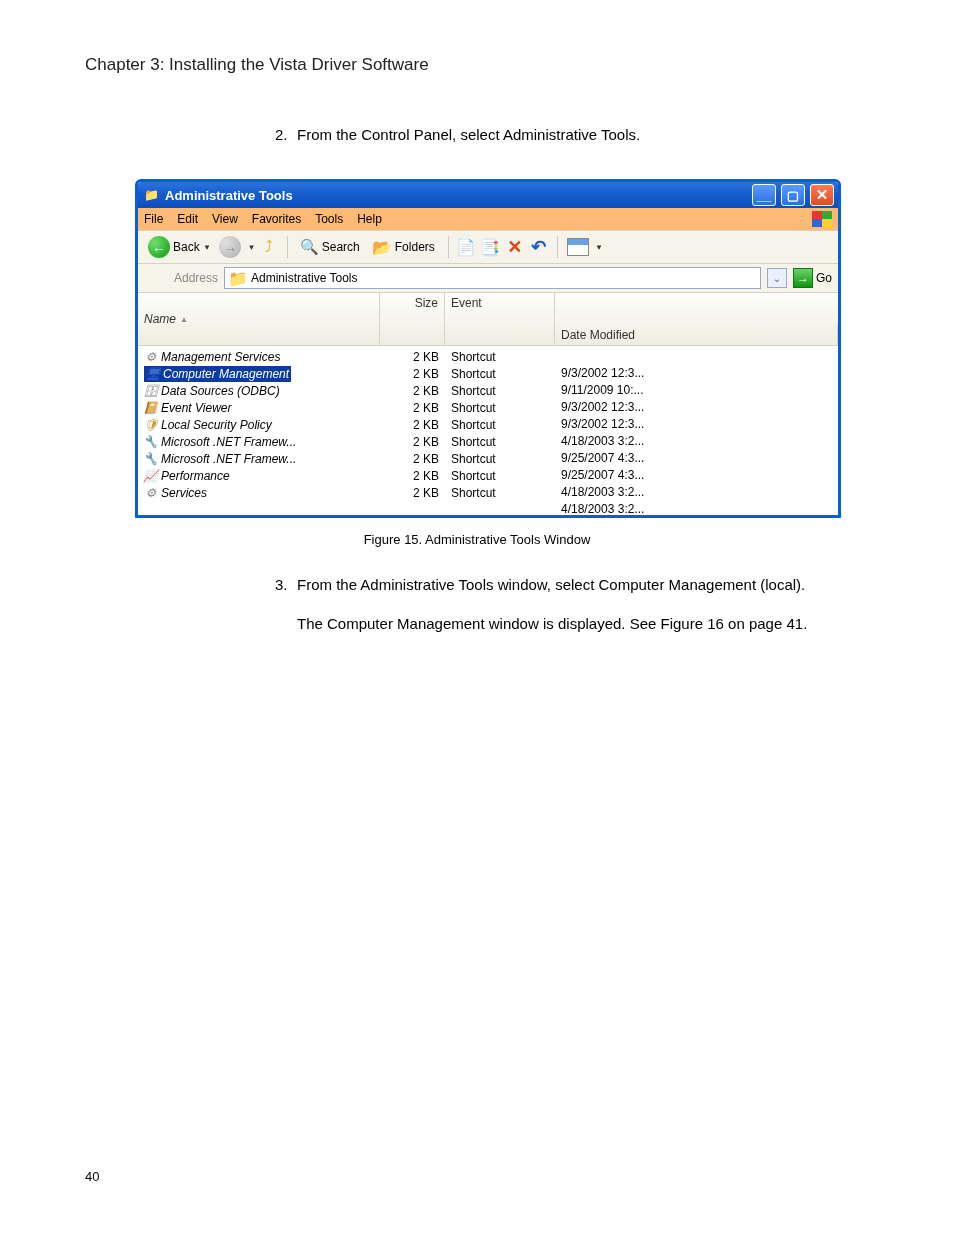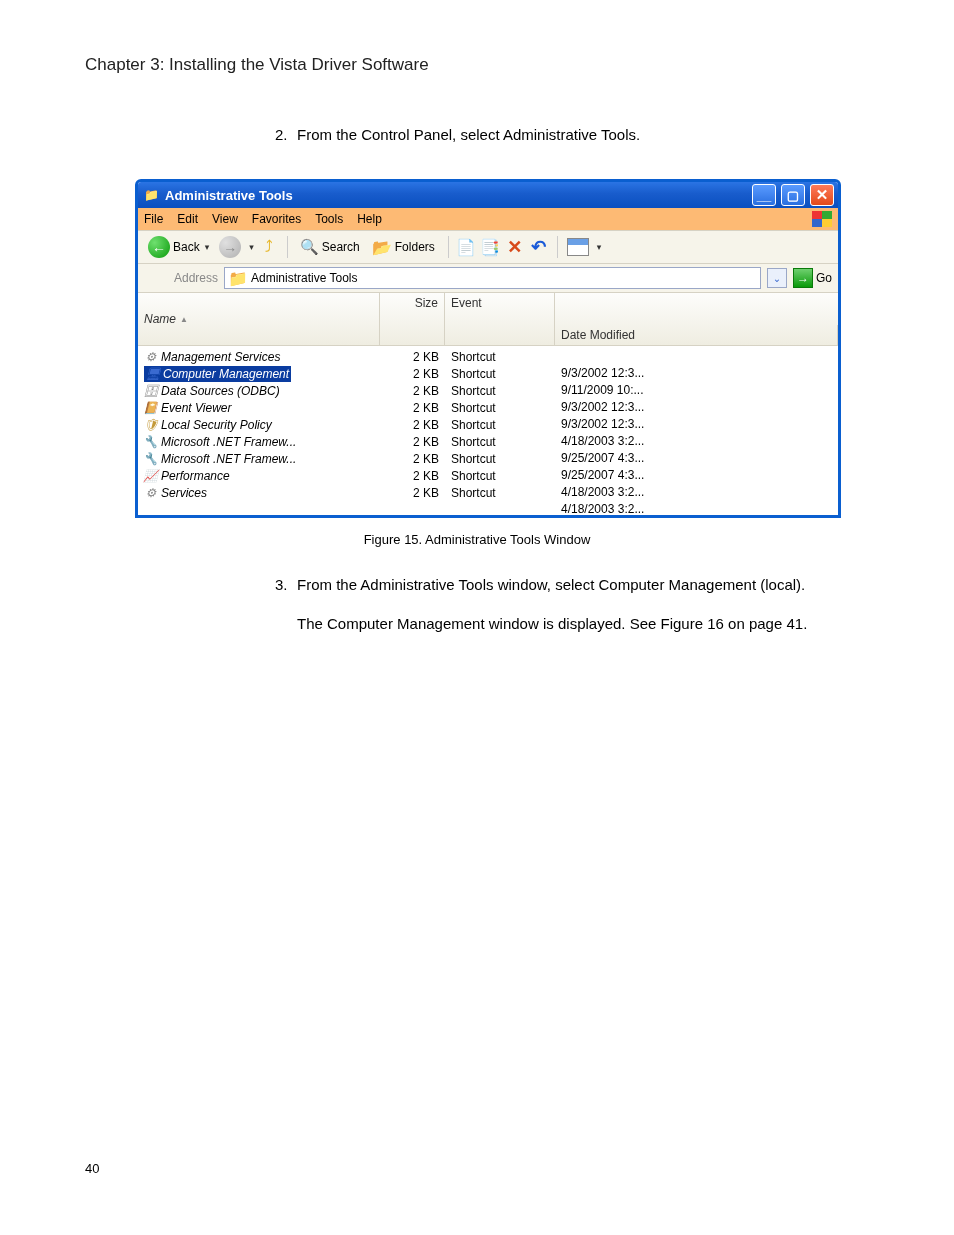--- a/index.html
+++ b/index.html
@@ -169,21 +169,21 @@
   .ic-gears{color:#888;}
   .ic-comp{color:#3a6ad0;}
   .ic-db{color:#888;}
   .ic-event{color:#444;}
   .ic-sec{color:#c49a3a;}
   .ic-net{color:#3a6ad0;}
   .ic-perf{color:#3a9a3a;}
 
   .page-number {
     position: absolute;
-    bottom: 59px;
+    bottom: 51px;
     left: 85px;
     font-size: 13px;
   }
 </style>
 </head>
 <body>
 
 <div class="page">
   <div class="chapter-header">Chapter 3: Installing the Vista Driver Software</div>
 

